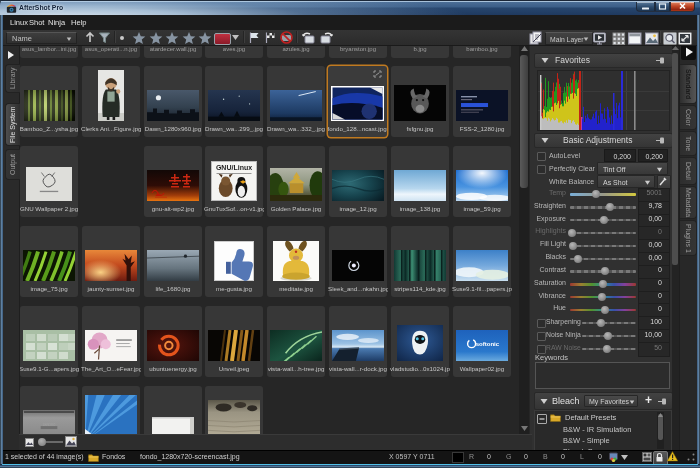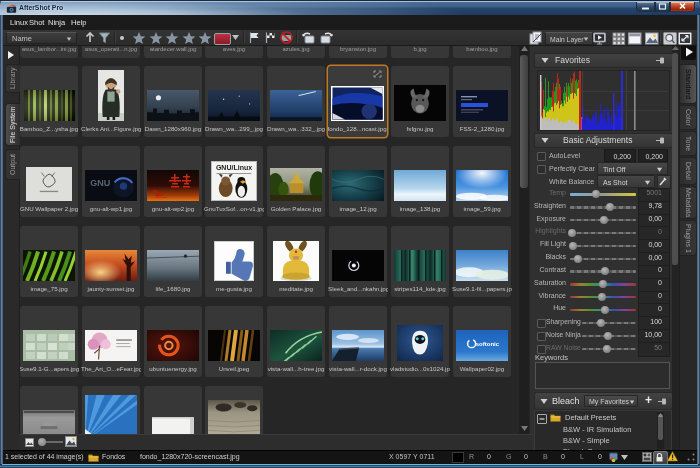--- a/index.html
+++ b/index.html
@@ -177,32 +177,20 @@
     <div style="position:absolute;left:20px;top:146px;width:58px;height:71px;background:#373737;border-radius:3px;">
       <div style="position:absolute;left:6.0px;top:21px;width:46px;height:34px;overflow:hidden;">
         <svg width="46" height="34" viewBox="0 0 46 34" style="display:block">
           <rect width="46" height="34" fill="#dededa"></rect>
           <path d="M 19.32 10.2 q 4 -6 8 0 q 4 5 -1 8 q -5 4 -8 -1 q -3 -4 1 -7 Z" fill="none" stroke="#555" stroke-width="1"></path>
           <path d="M 18.400000000000002 9.520000000000001 l -3 -4 M 25.76 9.520000000000001 l 3 -4" stroke="#555" stroke-width="0.8" fill="none"></path>
           <rect x="13.799999999999999" y="23.799999999999997" width="18.400000000000002" height="1.3" fill="#888"></rect>
         </svg>
       </div>
       <div style="position:absolute;left:-1px;top:58.5px;width:60px;text-align:center;font-size:6.2px;color:#c6c6c6;white-space:nowrap;overflow:hidden;">GNU Wallpaper 2.jpg</div>
-    </div>
-    <div style="position:absolute;left:82px;top:146px;width:58px;height:71px;background:#373737;border-radius:3px;">
-      <div style="position:absolute;left:3.0px;top:24px;width:52px;height:31px;overflow:hidden;">
-        <svg width="52" height="31" viewBox="0 0 52 31" style="display:block">
-          <rect width="52" height="31" fill="#090c12"></rect>
-          <text x="5.2" y="16.12" font-family="Liberation Sans" font-size="9" fill="#5a6474" font-weight="bold">GNU</text>
-          <circle cx="38.48" cy="17.05" r="10.540000000000001" fill="#0d1526"></circle>
-          <path d="M 29.639999999999997 12.4 A 11.16 11.16 0 0 1 47.32 13.02" stroke="#4a7ad8" stroke-width="2" fill="none" opacity="0.9"></path>
-          <circle cx="38.48" cy="16.12" r="3.7199999999999998" fill="#1e3a78"></circle>
-        </svg>
-      </div>
-      <div style="position:absolute;left:-1px;top:58.5px;width:60px;text-align:center;font-size:6.2px;color:#c6c6c6;white-space:nowrap;overflow:hidden;">gnu-alt-wp1.jpg</div>
     </div>
     <div style="position:absolute;left:144px;top:146px;width:58px;height:71px;background:#373737;border-radius:3px;">
       <div style="position:absolute;left:3.0px;top:24px;width:52px;height:31px;overflow:hidden;">
         <svg width="52" height="31" viewBox="0 0 52 31" style="display:block">
           <defs>
             <linearGradient id="ga2" x1="0" y1="0" x2="0" y2="1">
               <stop offset="0" stop-color="#120806"></stop>
               <stop offset="0.5" stop-color="#2e0c06"></stop>
               <stop offset="0.82" stop-color="#a03c0a"></stop>
               <stop offset="1" stop-color="#e8740f"></stop>

